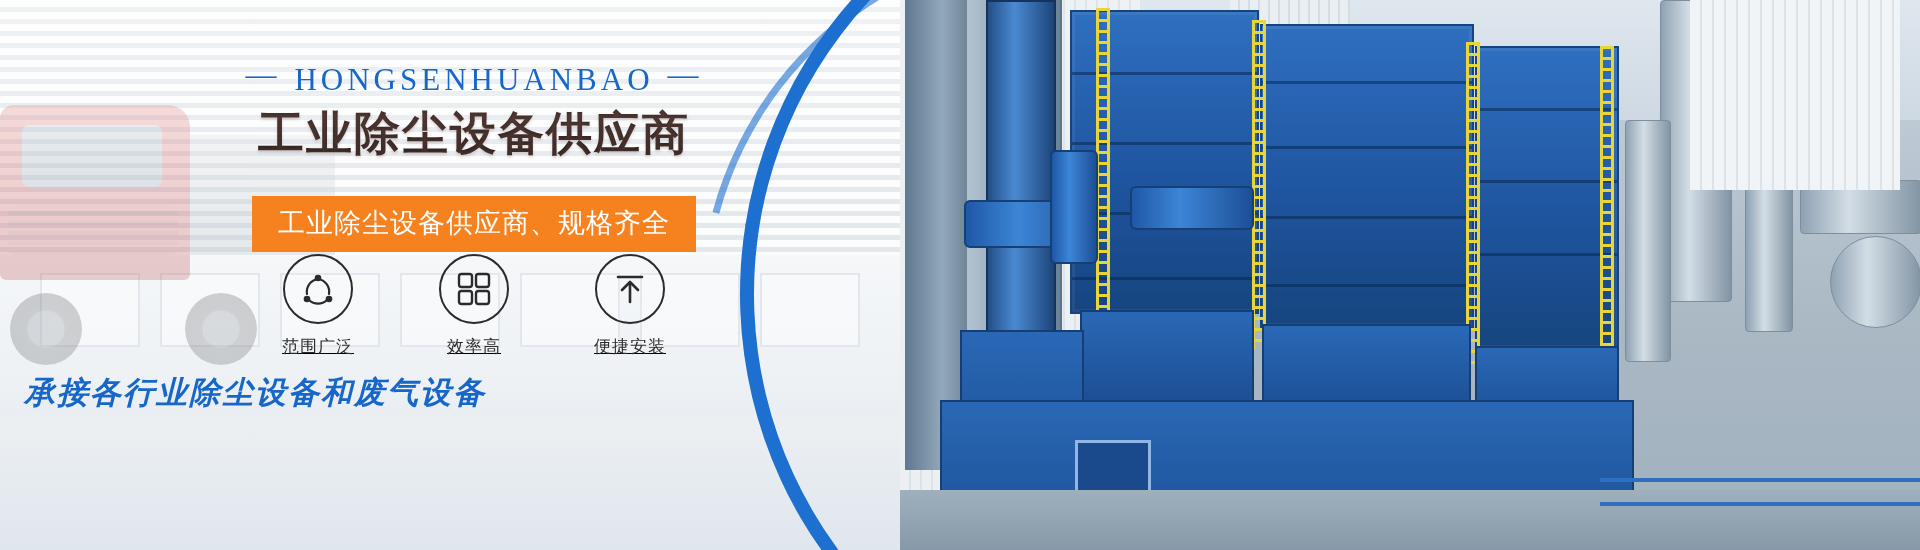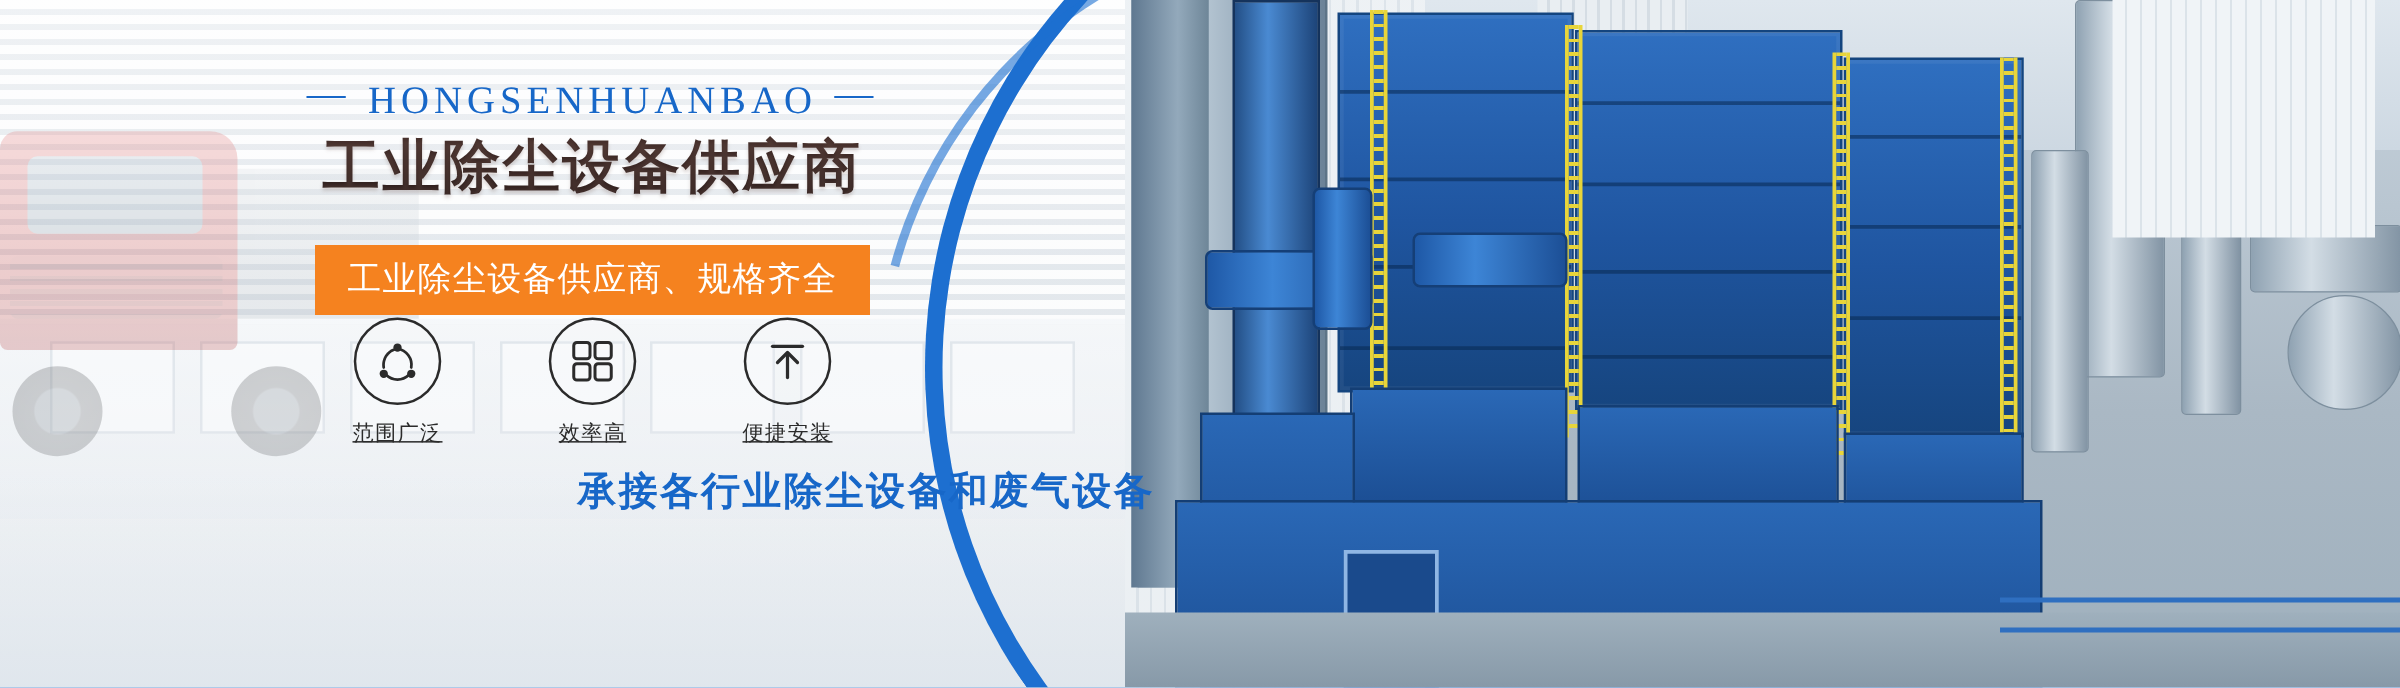--- a/index.html
+++ b/index.html
@@ -212,23 +212,24 @@
     border:2px solid #2b2b2b;
     margin:0 auto;
     display:flex;align-items:center;justify-content:center;
     background:rgba(255,255,255,.10);
   }
   .flabel{
     margin-top:11px;font-size:17px;color:#2b2b2b;letter-spacing:1px;
     white-space:nowrap;
   }
   .tagline{
-    position:absolute;left:0;top:372px;width:900px;text-align:right;
+    position:absolute;left:0;top:372px;width:900px;text-align:left;
     font-size:31px;font-weight:bold;color:#1767c8;letter-spacing:2px;
     white-space:nowrap;
+    font-style:italic;
   }
 </style>
 </head>
 <body>
 
 <div class="banner">
 
   <div class="leftbg">
     <div class="warehouse-lines"></div>
     <div class="warehouse-panels">

